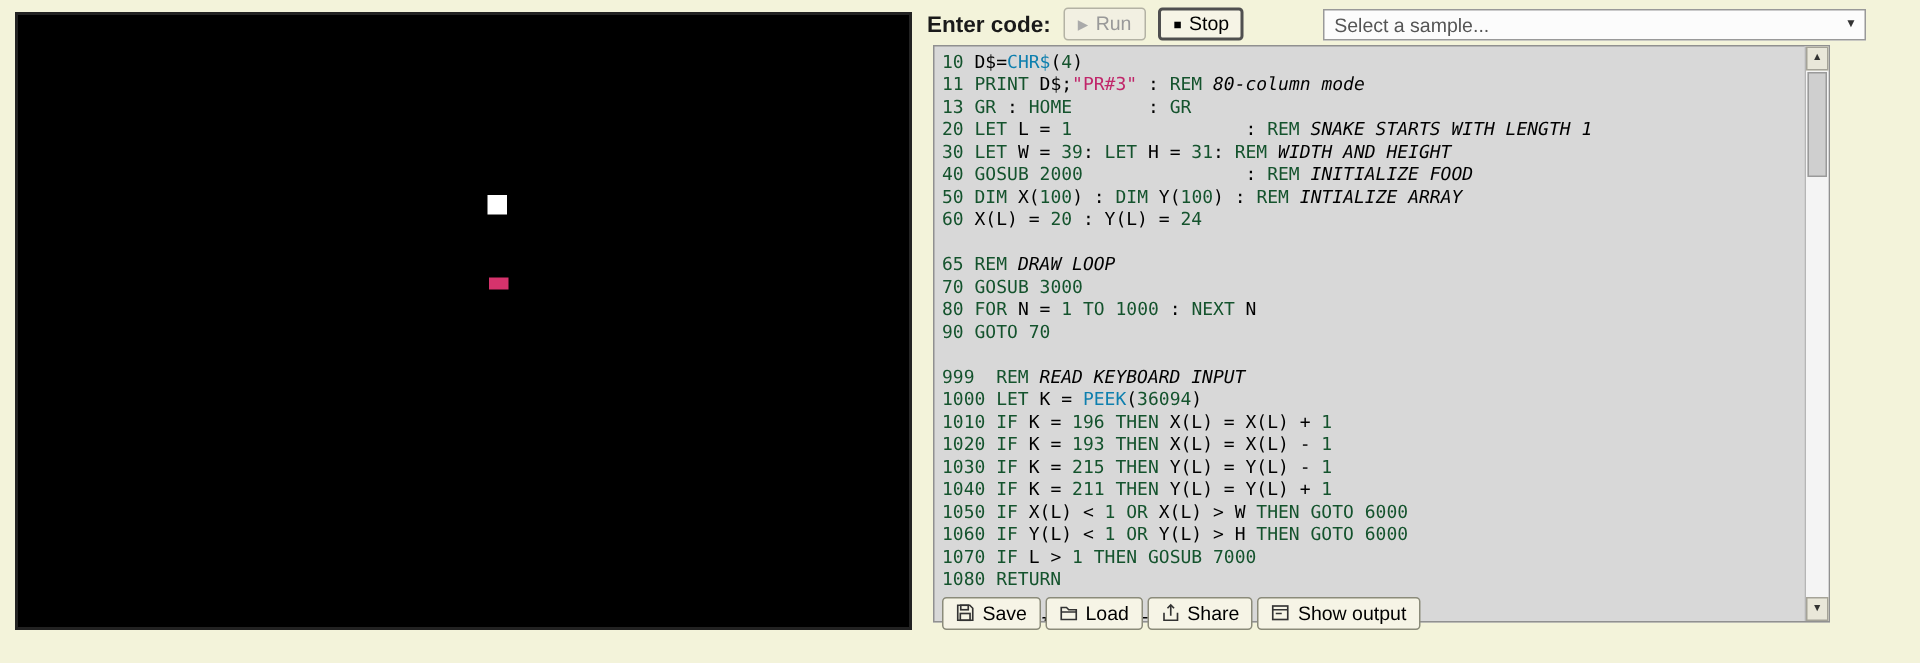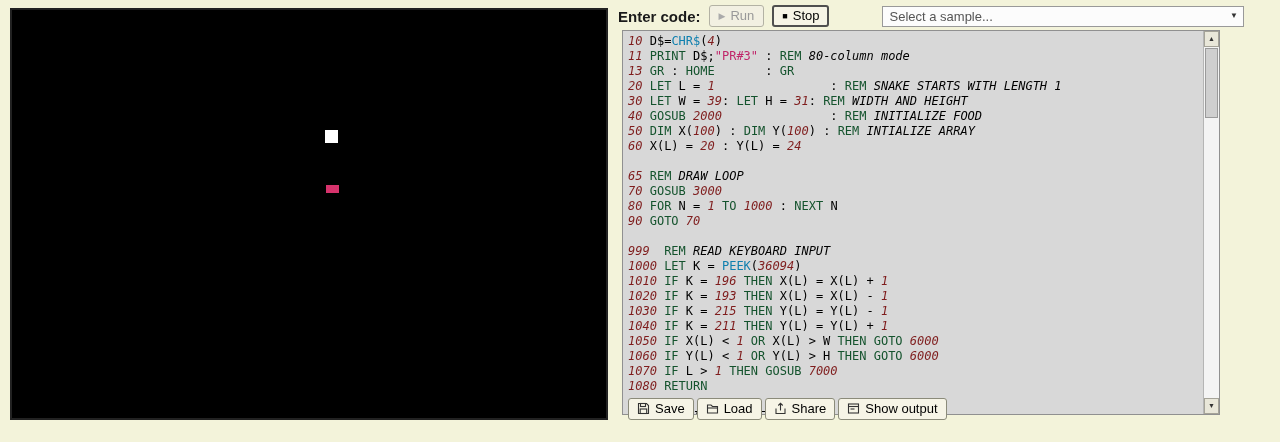--- a/index.html
+++ b/index.html
@@ -59,21 +59,21 @@
   }
   .code-area {
     position: absolute; top: 0; left: 0; right: 16px; bottom: 0;
     overflow: hidden; padding: 3px 0 0 5px; cursor: text;
   }
   .code-line {
     font-family: "DejaVu Sans Mono", "Liberation Mono", monospace;
     font-size: 12px; line-height: 15px; height: 15px;
     white-space: pre; color: #000;
   }
-  .tk-n { color: #7f1d1d; font-style: italic; }
+  .tk-n { color: #14532d; }
   .tk-k { color: #14532d; }
   .tk-f { color: #0e7fae; }
   .tk-s { color: #c0266a; }
   .tk-c { color: #000000; font-style: italic; }
   .tk-p { color: #000; }
 
   
   .scrollbar {
     position: absolute; top: 0; right: 0; bottom: 0; width: 16px;
     background: #f4f4f4; border-left: 1px solid #b5b5b5;

